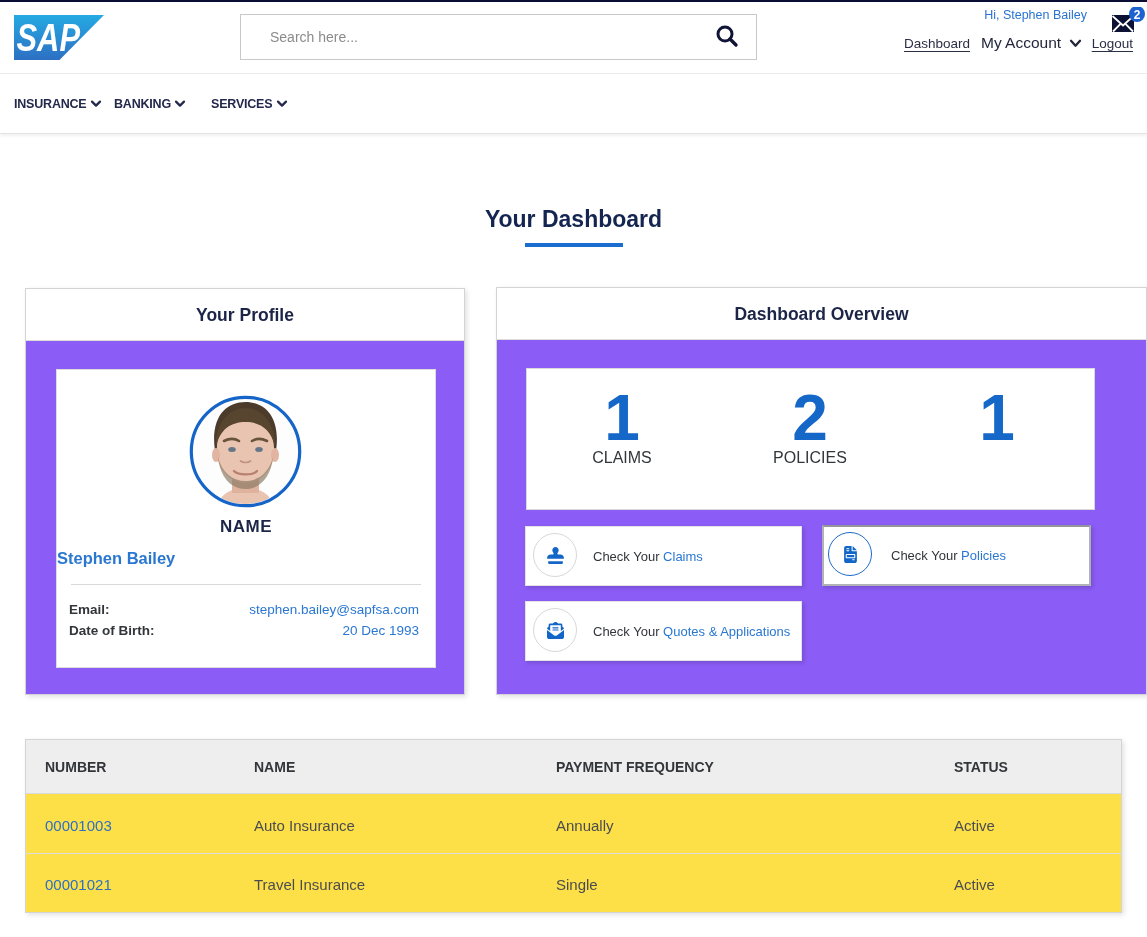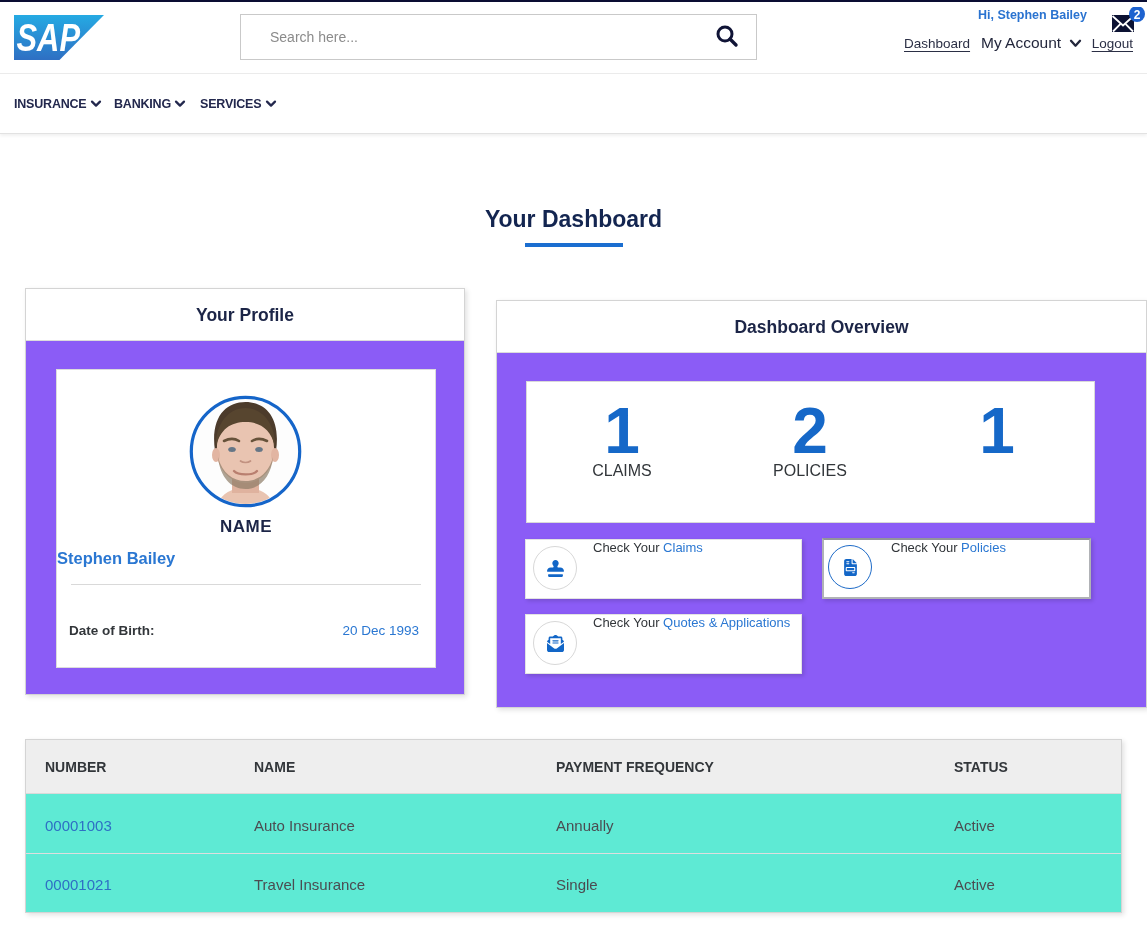--- a/index.html
+++ b/index.html
@@ -9,67 +9,67 @@
 
 
 #topbar { left:0; top:0; width:1147px; height:2px; background:#0a0d33; }
 
 
 #header { left:0; top:2px; width:1147px; height:71px; background:#fff; }
 #logo { left:14px; top:13px; }
 #searchbox { left:240px; top:12px; width:517px; height:46px; border:1px solid #c9c9c9; background:#fff; }
 #searchph { left:250px; top:27px; font-size:14px; color:#8b8b8b;margin-left:20px; }
 #mag { left:714px; top:21px; }
-#hi { right:60px; top:6px; font-size:12.5px; color:#2a73d0; font-weight:700; }
+#hi { right:60px; top:6px; font-size:12.5px; color:#2a73d0; font-weight:400; }
 #mailwrap { left:1109px; top:5px; width:38px; height:30px; }
 #dash, #logout { text-underline-offset:3px; }
 #dash { left:904px; top:34px; font-size:13.5px; color:#2b2f45; text-decoration:underline; }
 #myacct { left:981px; top:32px; font-size:15.5px; color:#23273c; font-weight:400; }
 #logout { right:14px; top:34px; font-size:13.5px; color:#2b2f45; text-decoration:underline; }
 
 
 #nav { left:0; top:73px; width:1147px; height:61px; background:#fff; border-top:1px solid #ebebeb; border-bottom:1px solid #e2e2e2; box-shadow:0 2px 3px rgba(0,0,0,0.06); }
 .navitem { position:absolute; top:23px; font-size:12.5px; font-weight:700; color:#23284d; letter-spacing:-0.2px; }
 
 
 #title { left:0; top:206px; width:1147px; text-align:center; font-size:23px; font-weight:700; color:#132550; }
 #titleline { left:525px; top:243px; width:98px; height:4px; background:#1b6ed0; }
 
 
 .card { position:absolute; background:#8b5cf6; border:1px solid #d4d4d4; box-shadow:2px 2px 5px rgba(0,0,0,0.12); }
 .cardhead { position:absolute; left:0; top:0; width:100%; height:52px; background:#fff; border-bottom:1px solid #dcdcdc; text-align:center; font-size:17.5px; font-weight:700; color:#1c2547; line-height:52px; }
 #profilecard { left:25px; top:288px; width:440px; height:407px; }
-#overviewcard { left:496px; top:300px; width:651px; height:408px; }
+#overviewcard { left:496px; top:287px; width:651px; height:408px; }
 
 #innerprofile { left:30px; top:80px; width:380px; height:299px; background:#fff; border:1px solid #dcdcdc; }
 #avatar { position:absolute; left:132px; top:25px; width:113px; height:113px; }
 #pname { position:absolute; left:0; top:147px; width:100%; text-align:center; font-size:17px; font-weight:700; color:#1c2547; letter-spacing:0.5px;}
 #psb { position:absolute; left:0; top:179px; width:100%; text-align:left; font-size:16.5px; font-weight:700; color:#2a77d2; }
 #pdivider { position:absolute; left:14px; top:214px; width:350px; height:1px; background:#d9d9d9; }
 .prow { position:absolute; left:12px; width:350px; font-size:13.5px; line-height:18px; }
 .prow .lab { font-weight:700; color:#32363a; }
 .prow .val { float:right; color:#2a77d2; }
 
 
 #statsbox { position:absolute; left:29px; top:80px; width:569px; height:142px; background:#fff; border:1px solid #d9d9d9; }
 .stat { position:absolute; top:13px; width:190px; text-align:center; }
 .stat .num { font-size:64px; line-height:66px; font-weight:700; color:#1668c8; position:relative; top:3px; }
 .stat .lab { font-size:16px; color:#32363a; line-height:25px; margin-top:-3px; }
 .chkbtn { position:absolute; background:#fff; border:1px solid #e3e3e3; box-shadow:2px 2px 4px rgba(0,0,0,0.15); }
 .chkbtn .circ { position:absolute; left:7px; top:6px; width:44px; height:44px; border-radius:50%; border:1px solid #d8d8d8; background:#fff; }
 .chkbtn .circ svg { position:absolute; left:13px; top:13px; }
-.chkbtn .txt { position:absolute; left:67px; top:0; height:100%; display:flex; align-items:flex-start; font-size:13px; color:#32363a; white-space:nowrap; }
+.chkbtn .txt { position:absolute; left:67px; top:0; height:100%; display:flex; align-items:center; font-size:13px; color:#32363a; white-space:nowrap; }
 .chkbtn .txt .blue { color:#2a77d2; }
 #btnclaims { left:28px; top:238px; width:277px; height:60px; }
 #btnpolicies { left:325px; top:237px; width:269px; height:61px; border:2px solid #b0b2b6; border-top-color:#93959a; }
 #btnpolicies .circ { border:1px solid #1e6bc8; left:4px; top:5px; }
 #btnquotes { left:28px; top:313px; width:277px; height:60px; }
 
 
-#tablewrap { left:25px; top:739px; width:1097px; height:174px; background:#5eead4; border:1px solid #d4d4d4; box-shadow:2px 2px 5px rgba(0,0,0,0.12); }
+#tablewrap { left:25px; top:739px; width:1097px; height:174px; background:#fde047; border:1px solid #d4d4d4; box-shadow:2px 2px 5px rgba(0,0,0,0.12); }
 #thead { position:absolute; left:0; top:0; width:100%; height:54px; background:#eeeeee; border-bottom:1px solid #d9d9d9; }
 .th { position:absolute; top:19px; font-size:14px; font-weight:700; color:#32363a; letter-spacing:0px; }
 .row { position:absolute; left:0; width:100%; height:60px; }
 .td { position:absolute; font-size:15px; color:#4b4c51; }
 .td.link { color:#2e6fc4; }
 #row1 { top:54px; border-bottom:1px solid #dedede; }
 #row2 { top:115px; }
 .c1 { left:19px; } .c2 { left:228px; } .c3 { left:530px; } .c4 { left:928px; }
 </style>
 </head>
@@ -108,21 +108,21 @@
   <div class="abs" id="logout">Logout</div>
 </div>
 
 <div class="abs" id="nav">
   <div class="navitem" style="left:14px;">INSURANCE <svg width="12" height="8" viewBox="0 0 14 10">
         <path d="M2 2 L7 7 L12 2" stroke="#23284d" stroke-width="2.8" fill="none" stroke-linecap="round" stroke-linejoin="round"></path>
       </svg></div>
   <div class="navitem" style="left:114px;">BANKING <svg width="12" height="8" viewBox="0 0 14 10">
         <path d="M2 2 L7 7 L12 2" stroke="#23284d" stroke-width="2.8" fill="none" stroke-linecap="round" stroke-linejoin="round"></path>
       </svg></div>
-  <div class="navitem" style="left:200px;">SERVICES <svg width="12" height="8" viewBox="0 0 14 10">
+  <div class="navitem" style="left:211px;">SERVICES <svg width="12" height="8" viewBox="0 0 14 10">
         <path d="M2 2 L7 7 L12 2" stroke="#23284d" stroke-width="2.8" fill="none" stroke-linecap="round" stroke-linejoin="round"></path>
       </svg></div>
 </div>
 
 <div class="abs" id="title">Your Dashboard</div>
 <div class="abs" id="titleline"></div>
 
 <div class="card" id="profilecard">
   <div class="cardhead">Your Profile</div>
   <div class="abs" id="innerprofile">
@@ -147,20 +147,21 @@
         <ellipse cx="70" cy="54.5" rx="3.8" ry="2.5" fill="#667686"></ellipse>
         <path d="M51.5 66 C54 68 59 68 61.5 66" stroke="#c29281" stroke-width="1.7" fill="none" stroke-linecap="round"></path>
         <path d="M45 76 C49 80.5 64 80.5 68 76" stroke="#b97f6f" stroke-width="2.3" fill="none" stroke-linecap="round"></path>
         <path d="M29 62 C31 82 42 94 56.5 94 C71 94 82 82 84 62 C80 78 69 86 56.5 86 C44 86 33 78 29 62 Z" fill="#8d7c66" opacity="0.7"></path>
       </g>
       <circle cx="56.5" cy="56.5" r="54.2" fill="none" stroke="#1565c9" stroke-width="3.2"></circle>
     </svg>
     <div id="pname">NAME</div>
     <div id="psb">Stephen Bailey</div>
     <div id="pdivider"></div>
+    <div class="prow" style="top:231px;"><span class="lab">Email:</span><span class="val">stephen.bailey@sapfsa.com</span></div>
     <div class="prow" style="top:252px;"><span class="lab">Date of Birth:</span><span class="val">20 Dec 1993</span></div>
   </div>
 </div>
 
 <div class="card" id="overviewcard">
   <div class="cardhead">Dashboard Overview</div>
   <div id="statsbox">
     <div class="stat" style="left:0px;">
       <div class="num">1</div>
         <div class="lab">CLAIMS</div>

